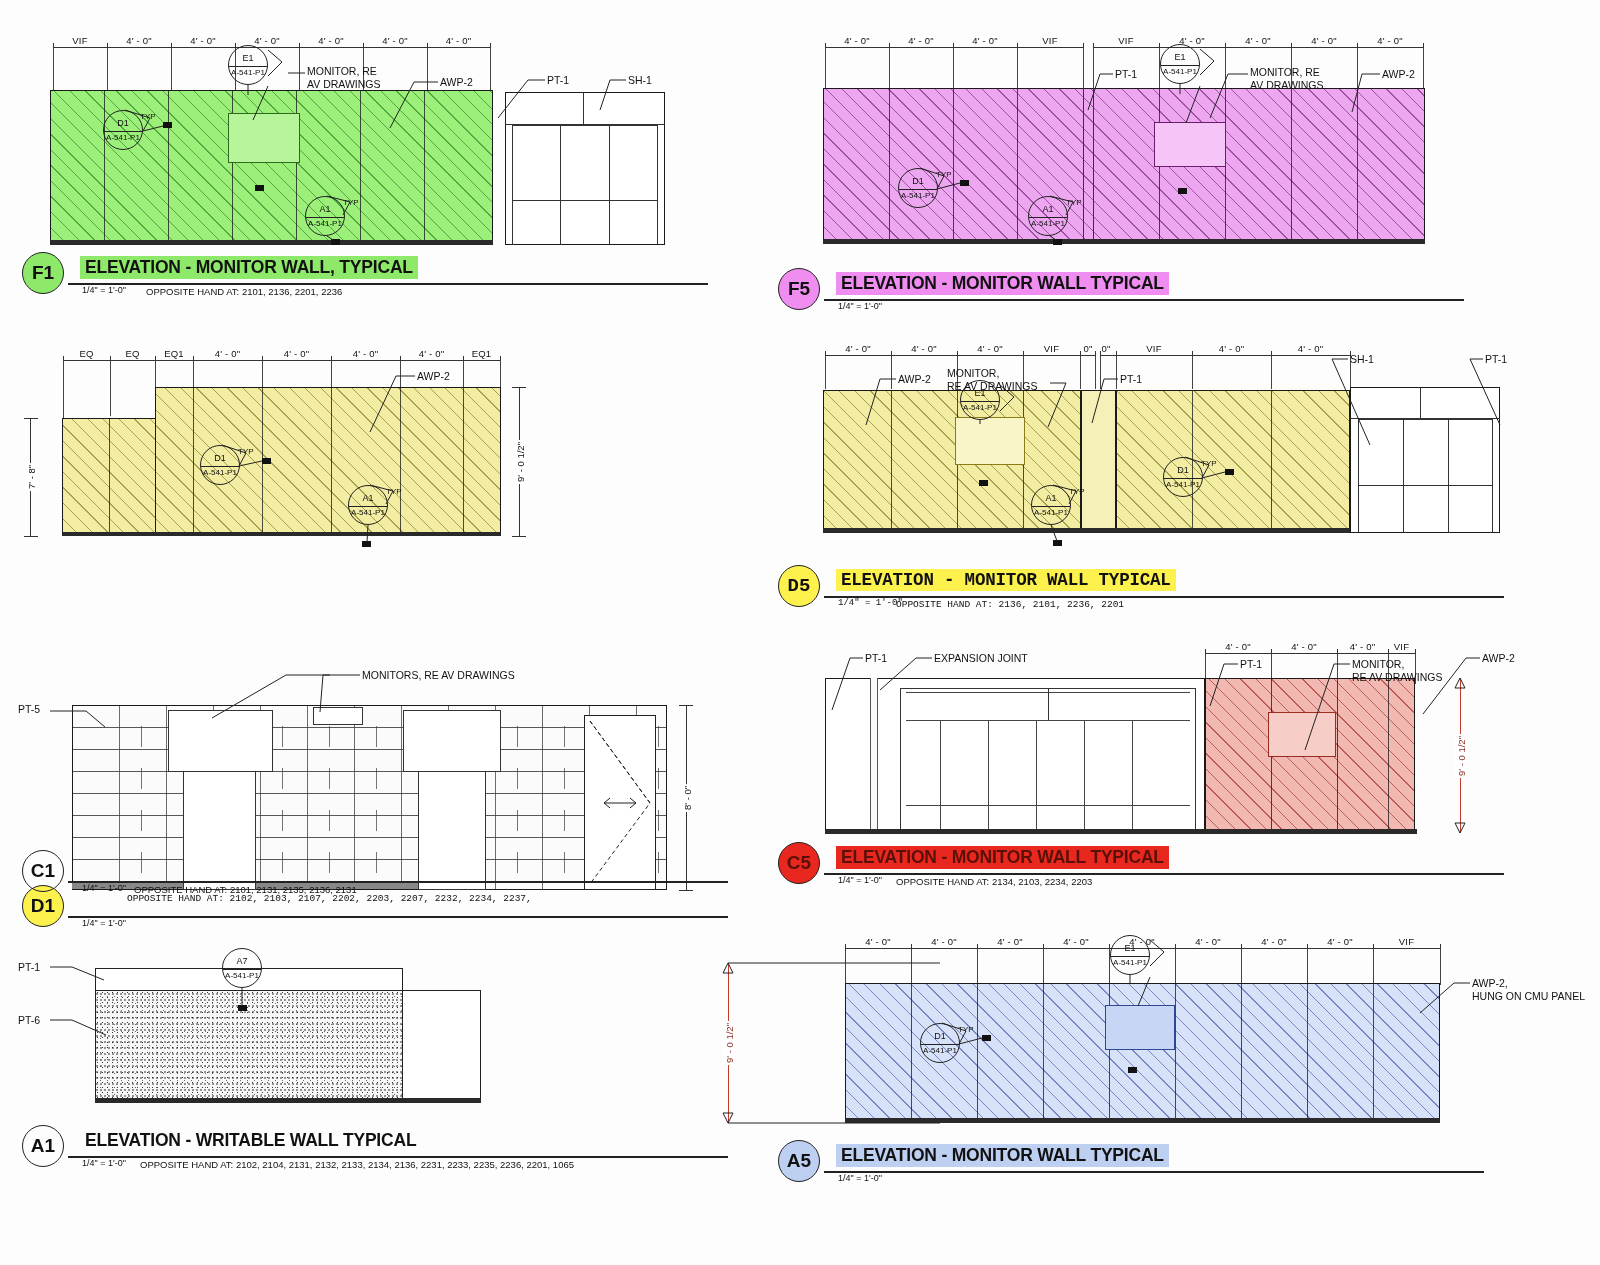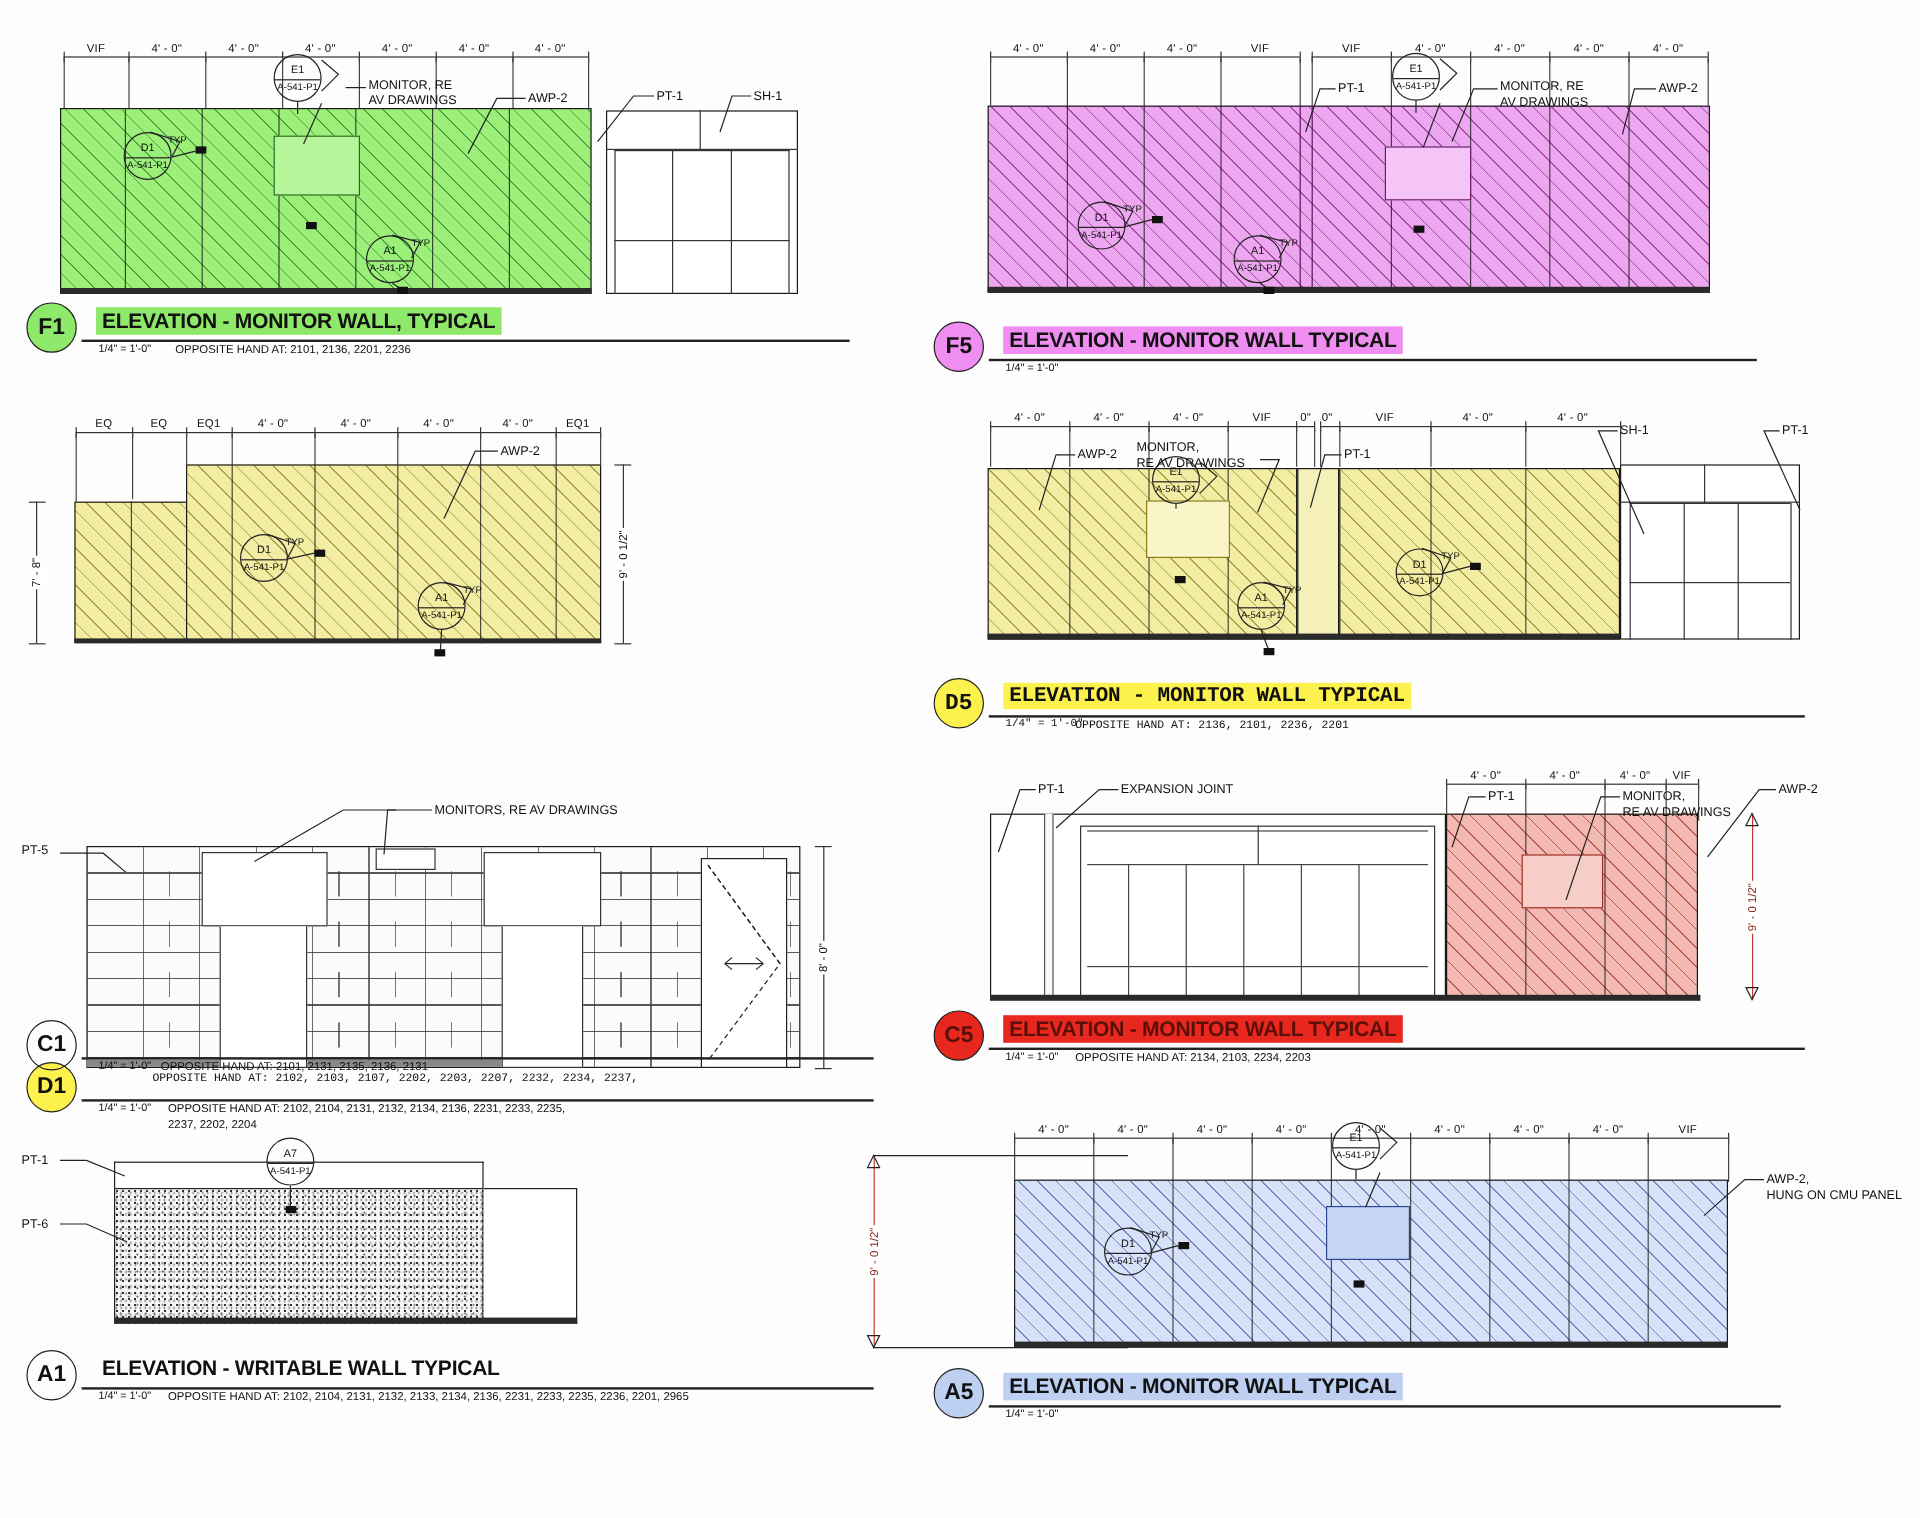--- a/index.html
+++ b/index.html
@@ -348,22 +348,20 @@
 
   <div class="note" style="left:417px;top:40px;">AWP-2</div>
   <svg class="leader" style="left:0;top:0;width:760px;height:290px;">
     <path d="M415 46 L396 46 L370 102"></path>
   </svg>
 
   <div class="titleblock" style="left:22px;top:555px;width:700px;height:60px;">
     <div class="tb-circle" style="background:#fdf24d;">D1</div>
     <div class="tb-rule" style="width:660px;"></div>
     <div class="tb-scale">1/4" = 1'-0"</div>
-    <div class="tb-opp" style="left:118px;top:33px;">OPPOSITE HAND AT: 2102, 2104, 2131, 2132, 2134, 2136, 2231, 2233, 2235,
-2237, 2202, 2204</div>
   </div>
 </div>
 
 <div class="detail" style="left:0;top:655px;width:760px;height:270px;">
 
   <div class="wall" style="left:72px;top:50px;width:595px;height:185px;background:
       repeating-linear-gradient(to bottom, transparent 0 21px, rgba(60,60,60,.85) 21px 22px),
       repeating-linear-gradient(to right, transparent 0 46px, rgba(60,60,60,.75) 46px 47px),
       #fbfbfb;"></div>
 
@@ -447,21 +445,21 @@
   <svg class="leader" style="left:0;top:0;width:760px;height:260px;">
     <path d="M50 37 L72 37 L104 50"></path>
     <path d="M50 90 L72 90 L106 105"></path>
   </svg>
 
   <div class="titleblock" style="left:22px;top:195px;width:700px;height:50px;">
     <div class="tb-circle" style="background:transparent;">A1</div>
     <div class="tb-rule" style="width:660px;"></div>
     <div class="tb-title" style="background:transparent;color:#111;">ELEVATION - WRITABLE WALL TYPICAL</div>
     <div class="tb-scale">1/4" = 1'-0"</div>
-    <div class="tb-opp" style="left:118px;top:33px;">OPPOSITE HAND AT: 2102, 2104, 2131, 2132, 2133, 2134, 2136, 2231, 2233, 2235, 2236, 2201, 2965</div>
+    <div class="tb-opp" style="left:118px;top:33px;">OPPOSITE HAND AT: 2102, 2104, 2131, 2132, 2133, 2134, 2136, 2231, 2233, 2235, 2236, 2201, 1065</div>
   </div>
 </div>
 
 <div class="detail" style="left:760px;top:0;width:840px;height:320px;">
 
   <div class="dimrow" style="left:65px;top:22px;width:258px;">
     <div class="dimline"></div>
     <div class="dimtick" style="left:0;"></div>
     <div class="dimtick" style="left:64px;"></div>
     <div class="dimtick" style="left:128px;"></div>

